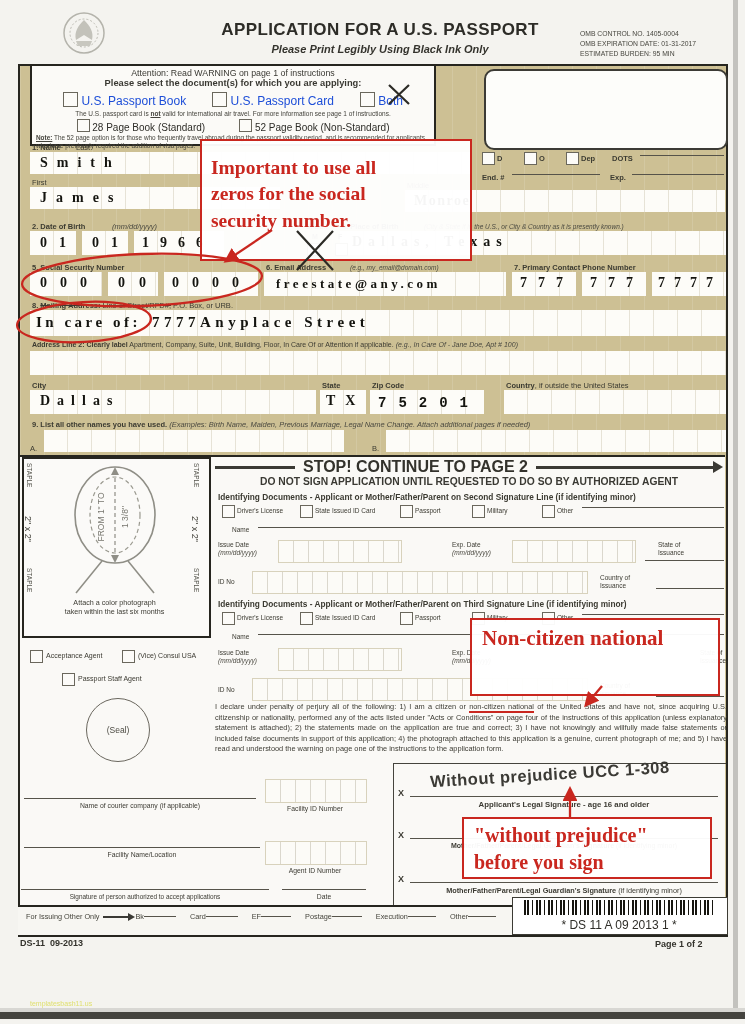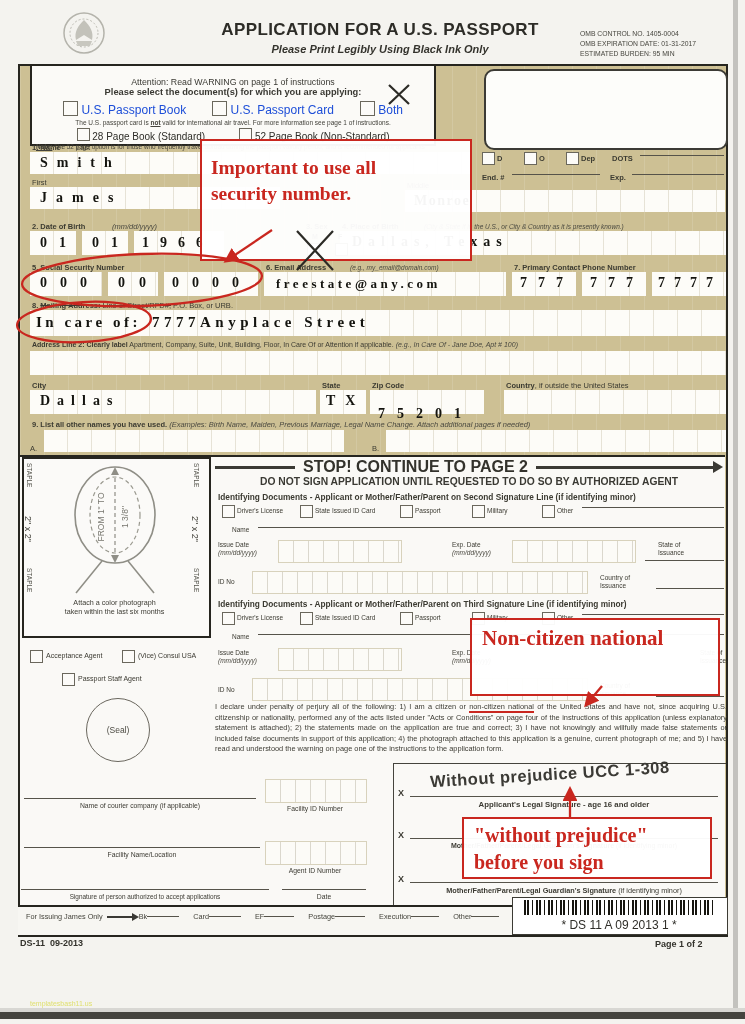--- a/index.html
+++ b/index.html
@@ -59,21 +59,21 @@
   <div class="abs" style="left:580px;top:29px;width:160px;font-size:6.8px;color:#47463f;line-height:1.45;">
     <div>OMB CONTROL NO. 1405-0004</div>
     <div>OMB EXPIRATION DATE:  01-31-2017</div>
     <div>ESTIMATED BURDEN: 95 MIN</div>
   </div>
 
   <div class="abs frame"></div>
   <div class="abs lower"></div>
 
   <div class="abs attn">
-    <div style="font-size:8.8px;margin-top:11px;">Attention: Read WARNING on page 1 of instructions</div>
+    <div style="font-size:8.8px;margin-top:2px;">Attention: Read WARNING on page 1 of instructions</div>
     <div style="font-size:9.3px;font-weight:bold;">Please select the document(s) for which you are applying:</div>
     <div style="margin-top:4px;font-size:12px;color:#1d4ed8;display:flex;justify-content:center;gap:26px;align-items:center;">
       <span><span class="cb cb-lg" style="vertical-align:-2px;"></span> <span>U.S. Passport Book</span></span>
       <span><span class="cb cb-lg" style="vertical-align:-2px;"></span> <span>U.S. Passport Card</span></span>
       <span><span class="cb cb-lg" style="vertical-align:-2px;"></span> <span>Both</span></span>
     </div>
     <div style="font-size:6.5px;margin-top:2px;color:#44433c;">
       <span>The U.S. passport card is </span><span style="font-weight:bold;text-decoration:underline;">not</span><span> valid for international air travel.  For more information see page 1 of instructions.</span>
     </div>
     <div style="margin-top:2px;font-size:10px;color:#2e2d28;display:flex;justify-content:center;gap:34px;align-items:center;">
@@ -169,21 +169,21 @@
   <div class="abs inp" style="left:30px;top:351px;width:696px;height:24px;"></div>
 
   <span class="abs lbl" style="left:32px;top:381px;">City</span>
   <div class="abs inp" style="left:30px;top:390px;width:286px;height:24px;"></div>
   <span class="abs fill" style="left:40px;top:393px;letter-spacing:7px;">Dallas</span>
   <span class="abs lbl" style="left:322px;top:381px;">State</span>
   <div class="abs inp" style="left:320px;top:390px;width:46px;height:24px;"></div>
   <span class="abs fill" style="left:326px;top:393px;letter-spacing:10px;">TX</span>
   <span class="abs lbl" style="left:372px;top:381px;">Zip Code</span>
   <div class="abs inp" style="left:370px;top:390px;width:114px;height:24px;"></div>
-  <span class="abs fill" style="left:378px;top:406px;letter-spacing:12px;">75201</span>
+  <span class="abs fill" style="left:378px;top:395px;letter-spacing:12px;font-family:Liberation Mono, monospace;">75201</span>
   <span class="abs lbl" style="left:506px;top:381px;">
     <span>Country</span><span class="lbl-n">, if outside the United States</span>
   </span>
   <div class="abs inp" style="left:504px;top:390px;width:222px;height:24px;"></div>
 
   <span class="abs lbl" style="left:32px;top:420px;font-size:7.5px;">
     <span>9.  List all other names you have used.</span>
     <span class="lbl-n hint">(Examples: Birth Name, Maiden, Previous Marriage, Legal Name Change.  Attach additional  pages if needed)</span>
   </span>
   <div class="abs inp" style="left:44px;top:430px;width:300px;height:22px;"></div>
@@ -310,21 +310,21 @@
   <div class="abs cap" style="left:24px;top:851px;width:236px;font-size:6.8px;">Facility Name/Location</div>
   <div class="abs comb" style="left:265px;top:841px;width:100px;height:22px;"></div>
   <div class="abs cap" style="left:252px;top:867px;width:126px;font-size:6.8px;">Agent ID Number</div>
   <div class="abs uline" style="left:21px;top:889px;width:248px;"></div>
   <div class="abs cap" style="left:21px;top:893px;width:248px;font-size:6.4px;">Signature of person authorized to accept applications</div>
   <div class="abs uline" style="left:282px;top:889px;width:84px;"></div>
   <div class="abs cap" style="left:282px;top:893px;width:84px;font-size:6.8px;">Date</div>
 
   <div class="abs" style="left:18px;top:905px;width:706px;height:28px;border-top:2px solid #26251f;background:#f7f6f2;z-index:3;"></div>
   <div class="abs" style="left:26px;top:912px;z-index:4;font-size:7.3px;color:#45443c;display:flex;align-items:center;white-space:nowrap;">
-    <span>For Issuing James Only</span>
+    <span>For Issuing Other Only</span>
     <span class="arrowline"></span>
     <span style="margin-left:2px;">Bk</span>
       <span class="uline" style="display:inline-block;width:32px;"></span>
     <span style="margin-left:14px;">Card</span>
       <span class="uline" style="display:inline-block;width:32px;"></span>
     <span style="margin-left:14px;">EF</span>
       <span class="uline" style="display:inline-block;width:30px;"></span>
     <span style="margin-left:14px;">Postage</span>
       <span class="uline" style="display:inline-block;width:30px;"></span>
     <span style="margin-left:14px;">Execution</span>
@@ -342,20 +342,21 @@
   </span>
   <span class="abs" style="left:655px;top:939px;font-size:9px;font-weight:bold;color:#33322c;">Page 1 of 2</span>
 
   <span class="abs" style="left:30px;top:1000px;font-size:7px;color:#e0e070;filter:blur(.4px);z-index:2;">templatesbash11.us</span>
   <div class="abs" style="left:733px;top:0;width:5px;height:1012px;background:#c3c2be;z-index:0;"></div>
   <div class="abs" style="left:0;top:1008px;width:745px;height:4px;background:#d8d7d3;z-index:2;"></div>
   <div class="abs" style="left:0;top:1012px;width:745px;height:7px;background:#45443f;z-index:2;"></div>
 
   <div class="abs redbox" style="left:200px;top:139px;width:250px;height:90px;padding:14px 9px;font-size:19.5px;">
     <div>Important to use all</div>
+    <div>zeros for the social</div>
     <div>security number.</div>
   </div>
   <div class="abs redbox" style="left:470px;top:618px;width:226px;height:66px;padding:4px 10px;font-size:21px;">
     <div>Non-citizen national</div>
   </div>
   <div class="abs redbox" style="left:462px;top:817px;width:226px;height:52px;padding:3px 10px;font-size:20px;">
     <div>"without prejudice"</div>
     <div>before you sign</div>
   </div>
 

